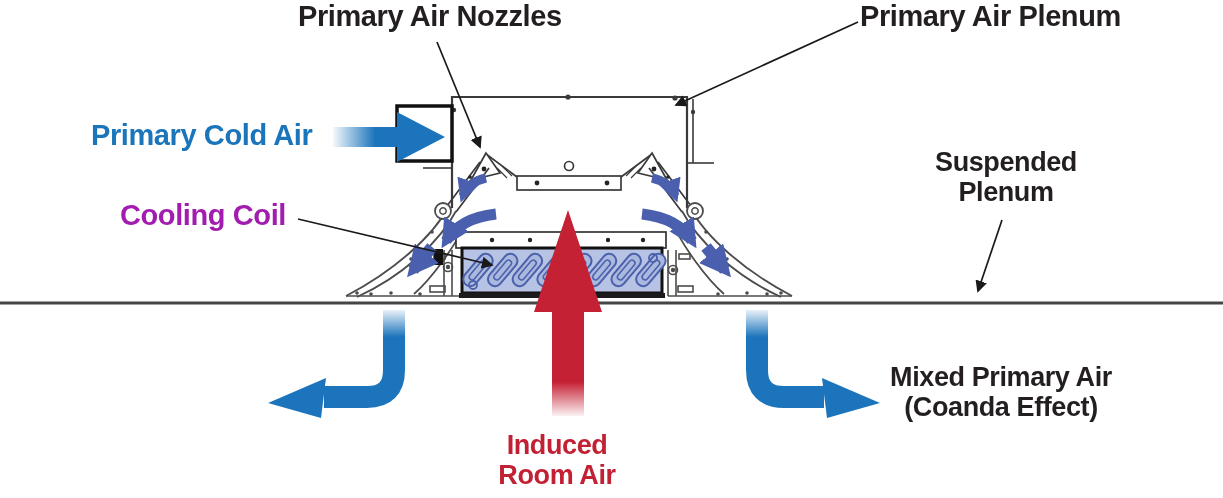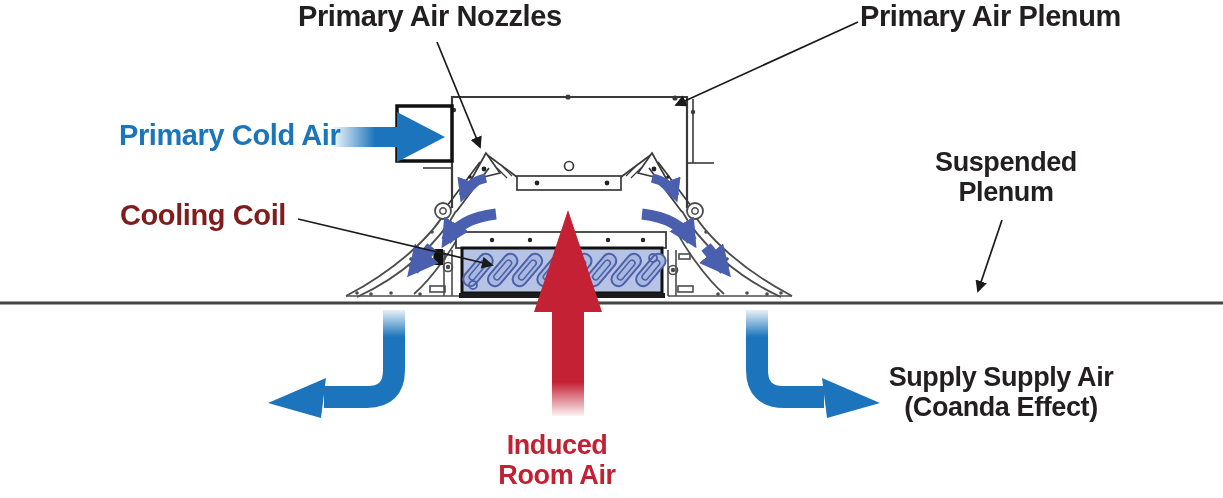--- a/index.html
+++ b/index.html
@@ -14,22 +14,22 @@
   .label{
     position:absolute;
     font-weight:bold;
     color:#231f20;
     white-space:pre-line;
     line-height:1.12;
     letter-spacing:-0.4px;
   }
   #lbl-nozzles{left:298px;top:0;font-size:29px;}
   #lbl-plenum{left:860px;top:0;font-size:29px;}
-  #lbl-cold-air{left:91px;top:119px;font-size:29px;color:#1b75bb;margin-left:28px;}
-  #lbl-cooling-coil{left:120px;top:199px;font-size:29px;color:#7f1d1d;}
+  #lbl-cold-air{left:91px;top:119px;font-size:29px;color:#1b75bb;}
+  #lbl-cooling-coil{left:120px;top:199px;font-size:29px;color:#a21caf;}
   #lbl-ceiling{left:900px;top:147px;width:212px;text-align:center;font-size:27px;}
   #lbl-mixed{left:858px;top:362px;width:286px;text-align:center;font-size:27px;}
   #lbl-induced{left:456px;top:430px;width:202px;text-align:center;font-size:27px;color:#c22033;}
 </style>
 </head>
 <body>
 
 <div id="stage">
 
   <svg id="diagram-svg" width="1223" height="498" viewBox="0 0 1223 498">
@@ -212,18 +212,18 @@
       <path d="M1002,220 L978,291" marker-end="url(#mBlack)"></path>
     </g>
   </svg>
 
   <div class="label" id="lbl-nozzles">Primary Air Nozzles</div>
   <div class="label" id="lbl-plenum">Primary Air Plenum</div>
   <div class="label" id="lbl-cold-air">Primary Cold Air</div>
   <div class="label" id="lbl-cooling-coil">Cooling Coil</div>
   <div class="label" id="lbl-ceiling">Suspended
 Plenum</div>
-  <div class="label" id="lbl-mixed">Supply Supply Air
+  <div class="label" id="lbl-mixed">Mixed Primary Air
 (Coanda Effect)</div>
   <div class="label" id="lbl-induced">Induced
 Room Air</div>
 
 </div>
 
 </body></html>

